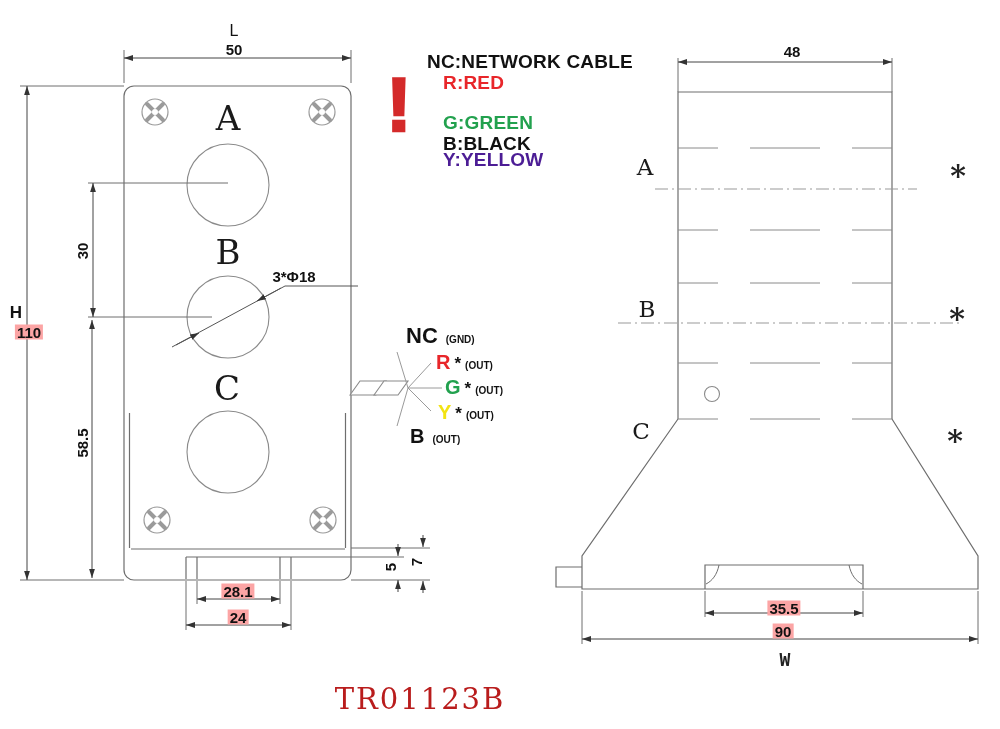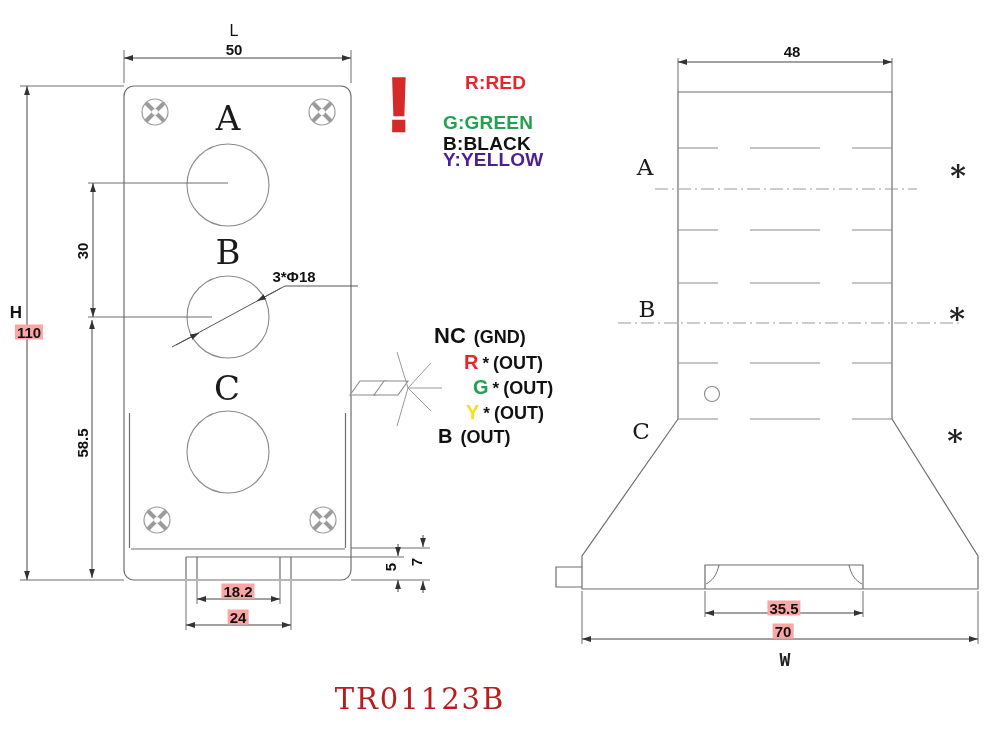--- a/index.html
+++ b/index.html
@@ -8,24 +8,24 @@
   .t{position:absolute;white-space:nowrap;color:#111;line-height:1;}
   .c{transform:translate(-50%,-50%);}
   .rot{transform:translate(-50%,-50%) rotate(-90deg);}
   .dim{font-weight:bold;font-size:15px;}
   .dimbg{background:#fca5a5;padding:0 2px;}
   .serifL{font-family:"DejaVu Serif","Liberation Serif",serif;font-size:34px;color:#1a1a1a;}
   .serifS{font-family:"DejaVu Serif","Liberation Serif",serif;font-size:23px;color:#1a1a1a;}
   .ast{font-family:"DejaVu Serif","Liberation Serif",serif;font-size:30px;font-weight:bold;color:#222;}
   .legend{font-weight:bold;font-size:19px;letter-spacing:0.2px;}
   .warn{font-size:76px;font-weight:900;color:#d42a2a;-webkit-text-stroke:2.5px #d42a2a;}
-  .pinrow{display:flex;align-items:baseline;gap:4px;font-weight:bold;margin-left:28px;}
+  .pinrow{display:flex;align-items:baseline;gap:4px;font-weight:bold;}
   .pinname{font-size:22px;}
   .pinstar{font-size:17px;color:#111;}
-  .pinsuf{font-size:18px;color:#111;}
+  .pinsuf{font-size:10px;color:#111;}
   .title{font-family:"DejaVu Serif","Liberation Serif",serif;font-size:29px;letter-spacing:2px;color:#b91c1c;}
   .wmark{font-family:"DejaVu Sans Mono","Liberation Mono",monospace;font-weight:bold;font-size:18px;color:#222;}
   svg{position:absolute;left:0;top:0;}
 </style>
 </head>
 <body>
 
 <div id="stage">
 
 <svg width="1000" height="729" viewBox="0 0 1000 729">
@@ -141,31 +141,32 @@
   </g>
 </svg>
 
 <div class="t dim c" style="left:234px;top:31px;font-weight:normal;font-size:16px;">L</div>
 <div class="t dim c" style="left:234px;top:49px;">50</div>
 <div class="t dim c" style="left:16px;top:312px;font-size:17px;">H</div>
 <div class="t dim c dimbg" style="left:29px;top:332px;">110</div>
 <div class="t dim rot" style="left:82px;top:251px;">30</div>
 <div class="t dim rot" style="left:82px;top:443px;">58.5</div>
 <div class="t dim c" style="left:294px;top:276px;">3*Φ18</div>
-<div class="t dim c dimbg" style="left:238px;top:591px;">18.2</div>
+<div class="t dim c dimbg" style="left:238px;top:591px;">28.1</div>
 <div class="t dim c dimbg" style="left:238px;top:617px;">24</div>
 <div class="t dim rot" style="left:390px;top:567px;">5</div>
 <div class="t dim rot" style="left:416px;top:562px;">7</div>
 
 <div class="t serifL c" style="left:228px;top:118px;">A</div>
 <div class="t serifL c" style="left:228px;top:252px;">B</div>
 <div class="t serifL c" style="left:227px;top:388px;">C</div>
 
 <div class="t warn c" style="left:399px;top:105px;">!</div>
-<div class="t legend" style="left: 443px; top: 73px; color: rgb(232, 38, 42); margin-left: 22px;">R:RED</div>
+<div class="t legend" style="left: 427px; top: 52px; color: rgb(17, 17, 17);">NC:NETWORK CABLE</div>
+<div class="t legend" style="left: 443px; top: 73px; color: rgb(232, 38, 42);">R:RED</div>
 <div class="t legend" style="left: 443px; top: 93px; color: rgb(34, 161, 78); margin-top: 20px;">G:GREEN</div>
 <div class="t legend" style="left: 443px; top: 113px; color: #4c1d95; margin-top: 37px;">Y:YELLOW</div>
 <div class="t legend" style="left: 443px; top: 134px; color: rgb(17, 17, 17);">B:BLACK</div>
 
 <div class="t pinrow" style="left:406px;top:325px;">
   <span class="pinname" style="color: rgb(17, 17, 17);">NC</span>
   <span class="pinstar"></span>
   <span class="pinsuf">(GND)</span>
 </div>
 <div class="t pinrow" style="left:436px;top:352px;">
@@ -190,18 +191,18 @@
 </div>
 
 <div class="t dim c" style="left:780px;top:51px;margin-left:12px;">48</div>
 <div class="t serifS c" style="left:645px;top:167px;">A</div>
 <div class="t serifS c" style="left:647px;top:309px;">B</div>
 <div class="t serifS c" style="left:641px;top:431px;">C</div>
 <div class="t ast c" style="left:958px;top:176px;">*</div>
 <div class="t ast c" style="left:957px;top:319px;">*</div>
 <div class="t ast c" style="left:955px;top:441px;">*</div>
 <div class="t dim c dimbg" style="left:784px;top:608px;">35.5</div>
-<div class="t dim c dimbg" style="left:783px;top:631px;">70</div>
+<div class="t dim c dimbg" style="left:783px;top:631px;">90</div>
 <div class="t wmark c" style="left:785px;top:660px;">W</div>
 
 <div class="t title c" style="left:420px;top:699px;">TR01123B</div>
 
 </div>
 
 </body></html>

